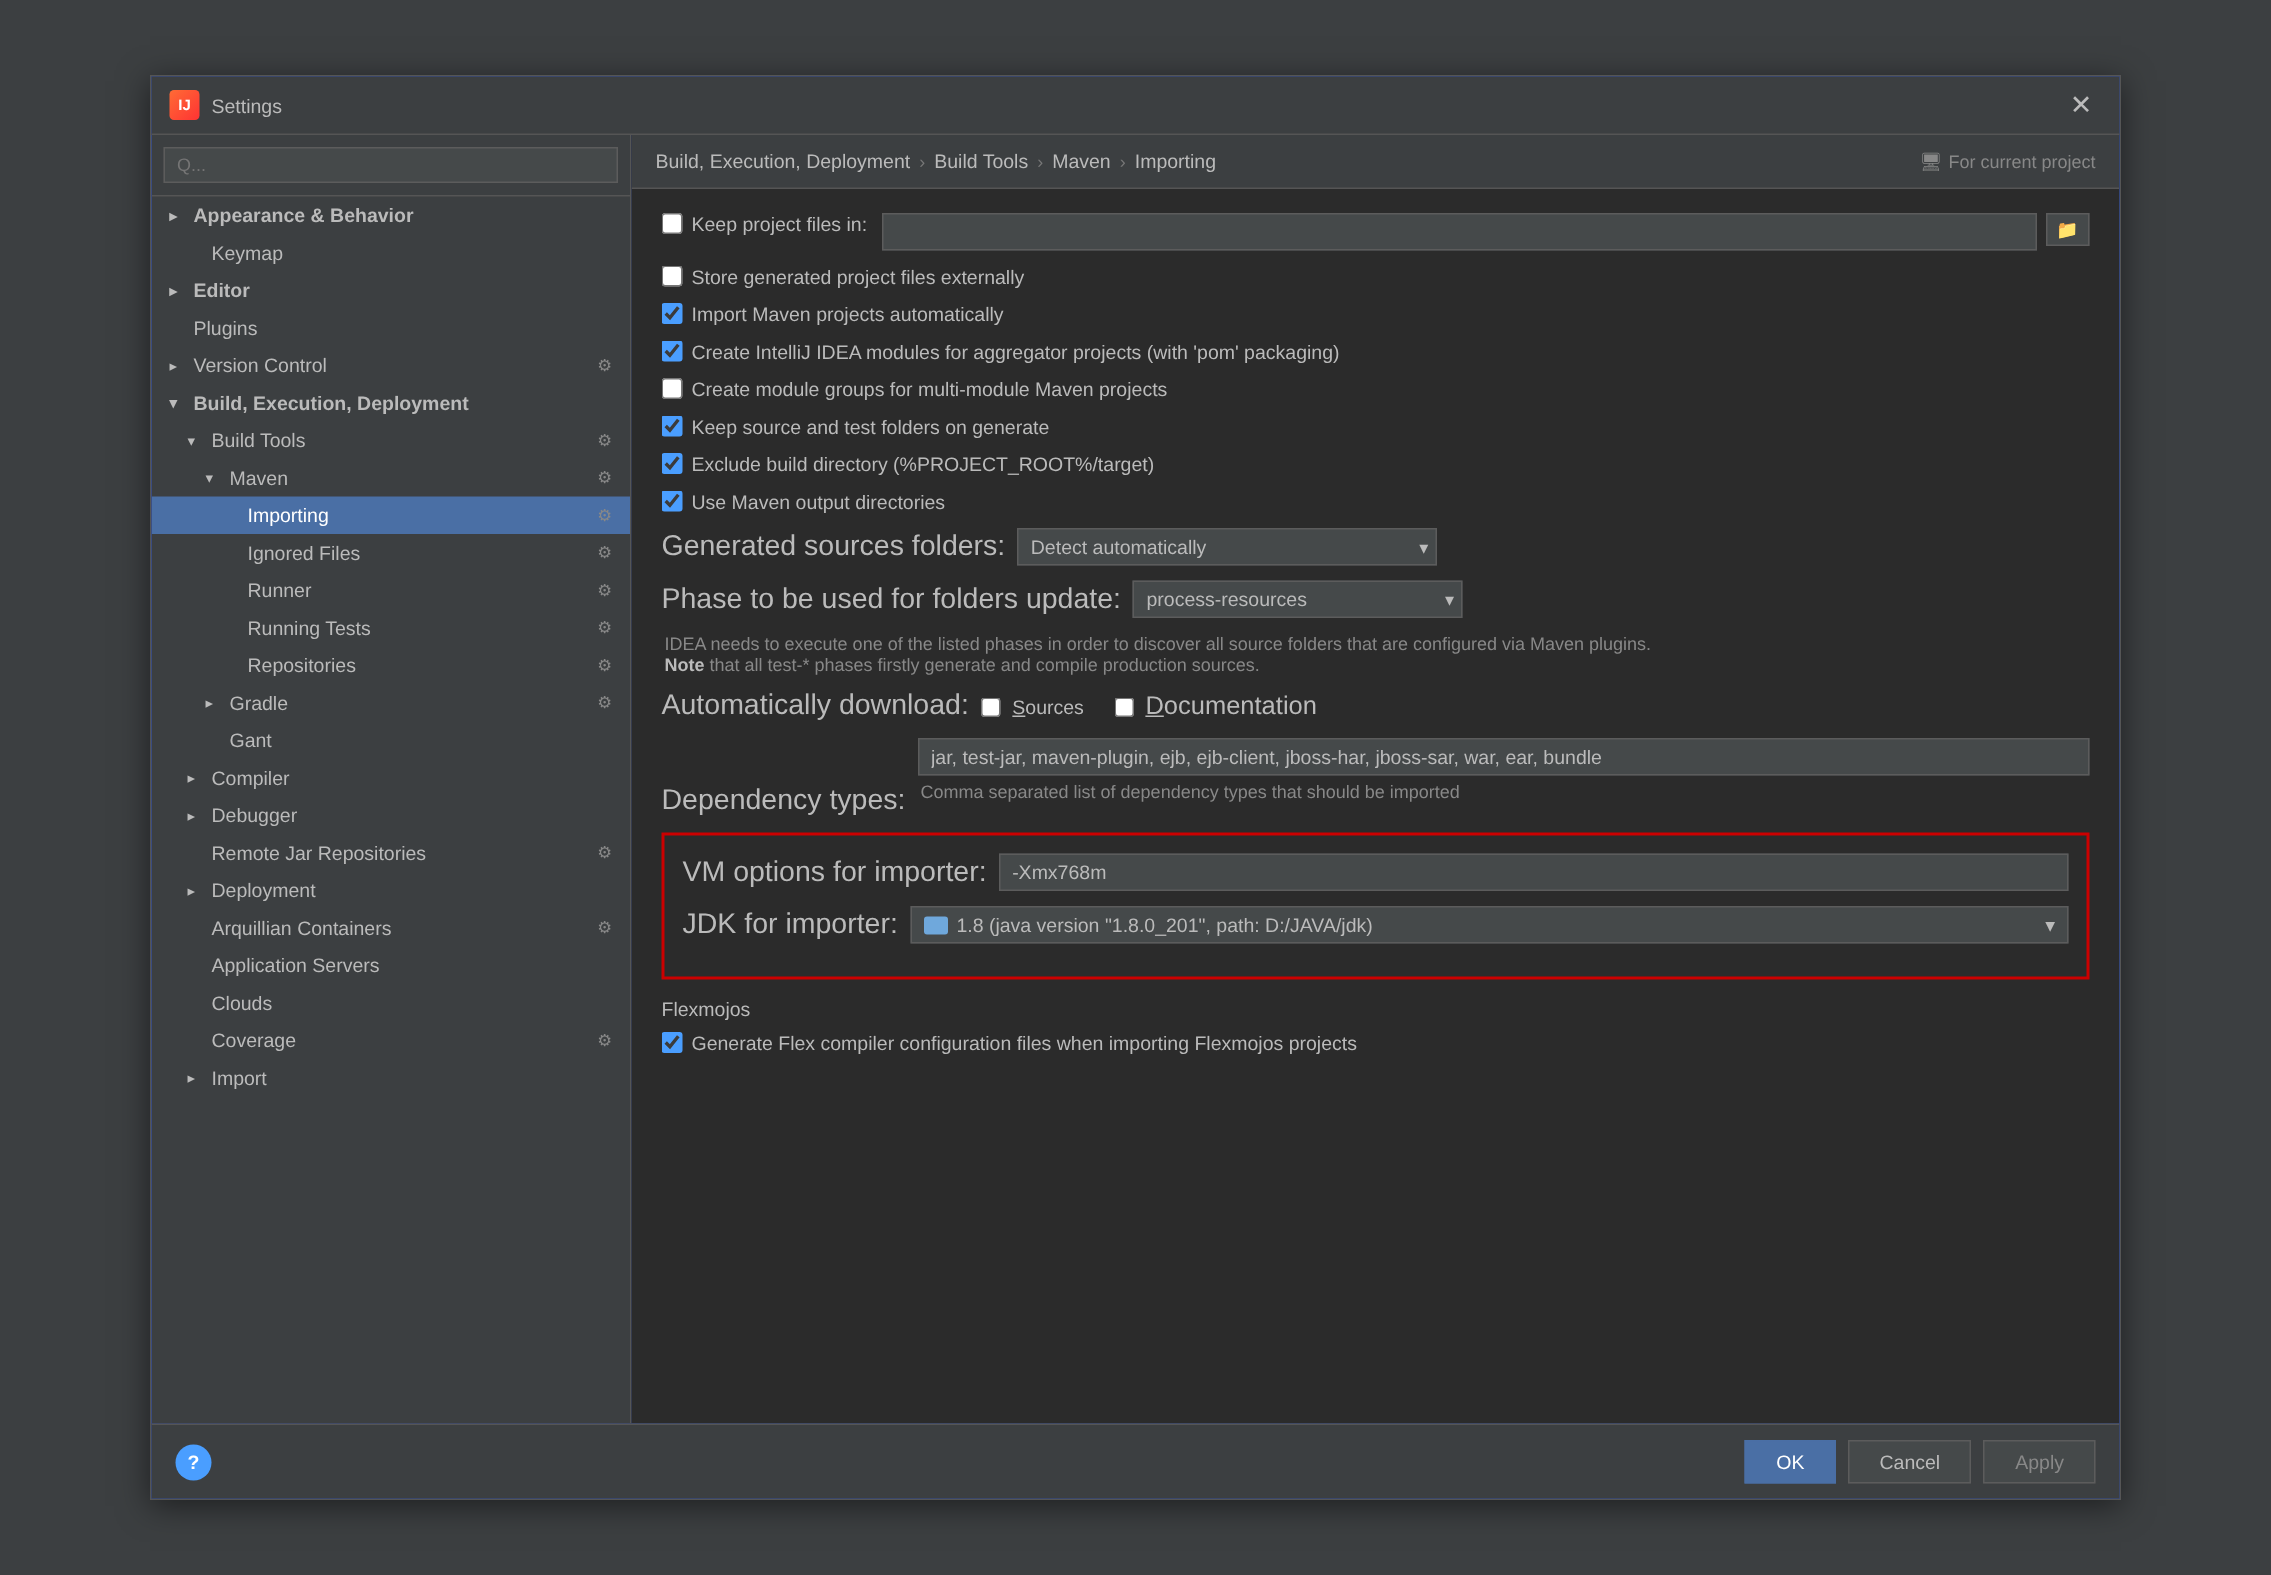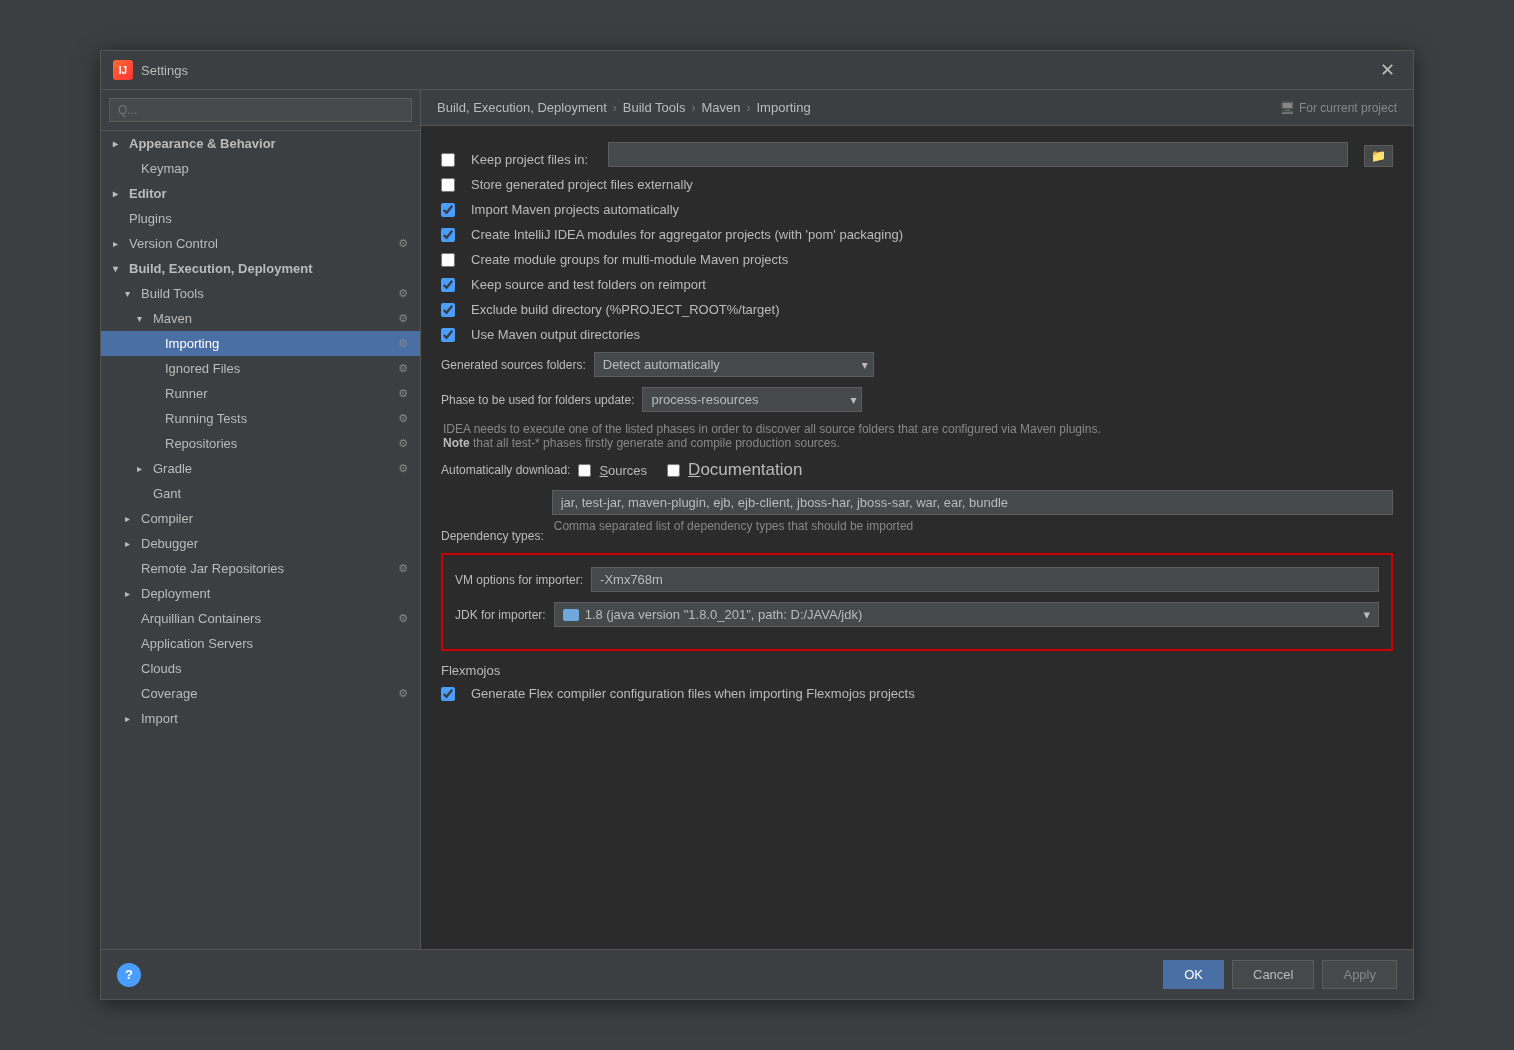--- a/index.html
+++ b/index.html
@@ -170,23 +170,23 @@
     
     .settings-panel {
       flex: 1;
       padding: 16px 20px;
       overflow-y: auto;
       color: #bbb;
     }
     
     .setting-row {
       display: flex;
-      align-items: flex-end;
+      align-items: flex-start;
       margin-bottom: 10px;
-      gap: 16px;
+      gap: 6px;
     }
     
     .setting-row label {
       display: flex;
       align-items: center;
       gap: 6px;
       cursor: pointer;
       color: #bbb;
       font-size: 13px;
     }
@@ -210,21 +210,21 @@
     
     .labeled-row {
       display: flex;
       align-items: center;
       margin-bottom: 10px;
       gap: 8px;
     }
     
     .label-text {
       color: #bbb;
-      font-size: 12px;
+      font-size: 19px;
       white-space: nowrap;
     }
     
     .dropdown-select {
       background: #45494a;
       border: 1px solid #5c5c5c;
       color: #bbb;
       padding: 4px 24px 4px 8px;
       font-size: 13px;
       outline: none;
@@ -542,21 +542,21 @@
         <div class="setting-row">
           <input type="checkbox" id="createGroups" style="">
           <label for="createGroups">
             <span>Create module groups for multi-module Maven projects</span>
           </label>
         </div>
 
         <div class="setting-row">
           <input type="checkbox" id="keepSource" checked="" style="">
           <label for="keepSource">
-            <span>Keep source and test folders on reimport</span>
+            <span>Keep source and test folders on generate</span>
           </label>
         </div>
 
         <div class="setting-row">
           <input type="checkbox" id="excludeBuild" checked="" style="">
           <label for="excludeBuild">
             <span>Exclude build directory (%PROJECT_ROOT%/target)</span>
           </label>
         </div>
 

